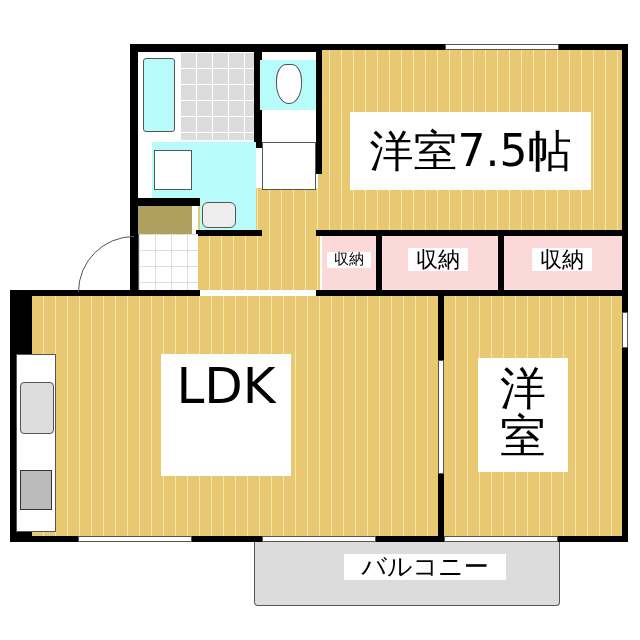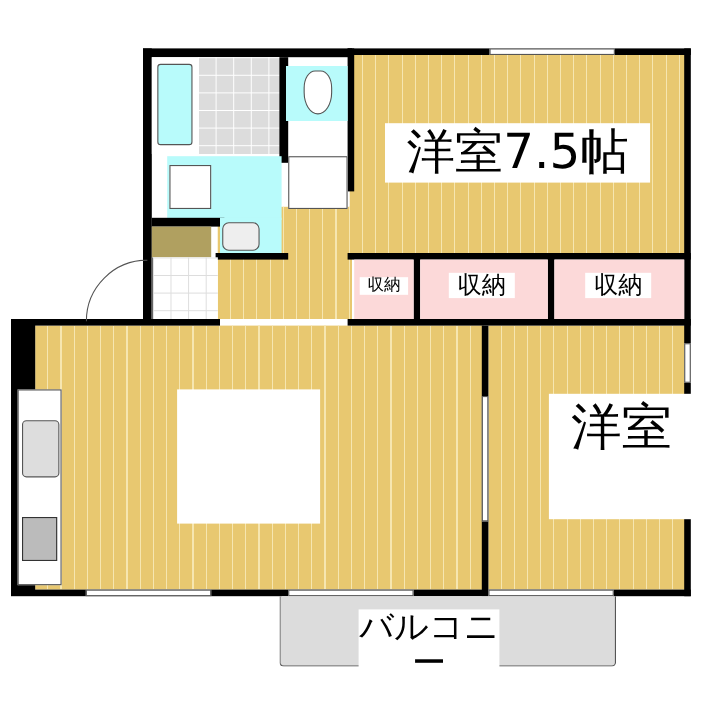--- a/index.html
+++ b/index.html
@@ -69,22 +69,23 @@
 <div class="abs" style="left:20px;top:470px;width:32px;height:40px;background:#bbb;border:1px solid #333;"></div>
 
 <div class="abs win" style="left:445px;top:44px;width:114px;height:6px;"></div>
 <div class="abs win" style="left:78px;top:536px;width:114px;height:6px;"></div>
 <div class="abs win" style="left:262px;top:536px;width:114px;height:6px;"></div>
 <div class="abs win" style="left:444px;top:536px;width:114px;height:6px;"></div>
 <div class="abs win" style="left:622px;top:312px;width:6px;height:36px;"></div>
 <div class="abs win" style="left:438px;top:360px;width:6px;height:114px;"></div>
 
 <div class="abs" style="left:254px;top:542px;width:306px;height:64px;background:#dcdcdc;border:1px solid #555;border-top:none;border-radius:0 0 4px 4px;"></div>
-<div class="abs label" style="left:326px;top:554px;width:128px;font-size:31px;">バルコニー</div>
+<div class="abs label" style="left:344px;top:554px;width:162px;font-size:25px;">バルコニー</div>
 
-<div class="abs label" style="left:350px;top:112px;width:241px;font-size:44px;padding:4px 0;">洋室7.5帖</div>
+<div class="abs label" style="left:350px;top:112px;width:241px;font-size:44px;padding:16px 0;">洋室7.5帖</div>
 
 <div class="abs label" style="left:161px;top:354px;width:130px;height:122px;padding-top:6px;font-size:50px;">
+  <div>LDK</div>
 </div>
 
-<div class="abs label" style="left:499px;top:358px;width:132px;height:114px;padding-top:6px;font-size:46px;">
+<div class="abs label" style="left:478px;top:358px;width:90px;height:114px;padding-top:6px;font-size:46px;">
   <div>洋室</div>
 </div>
 
 </body></html>

